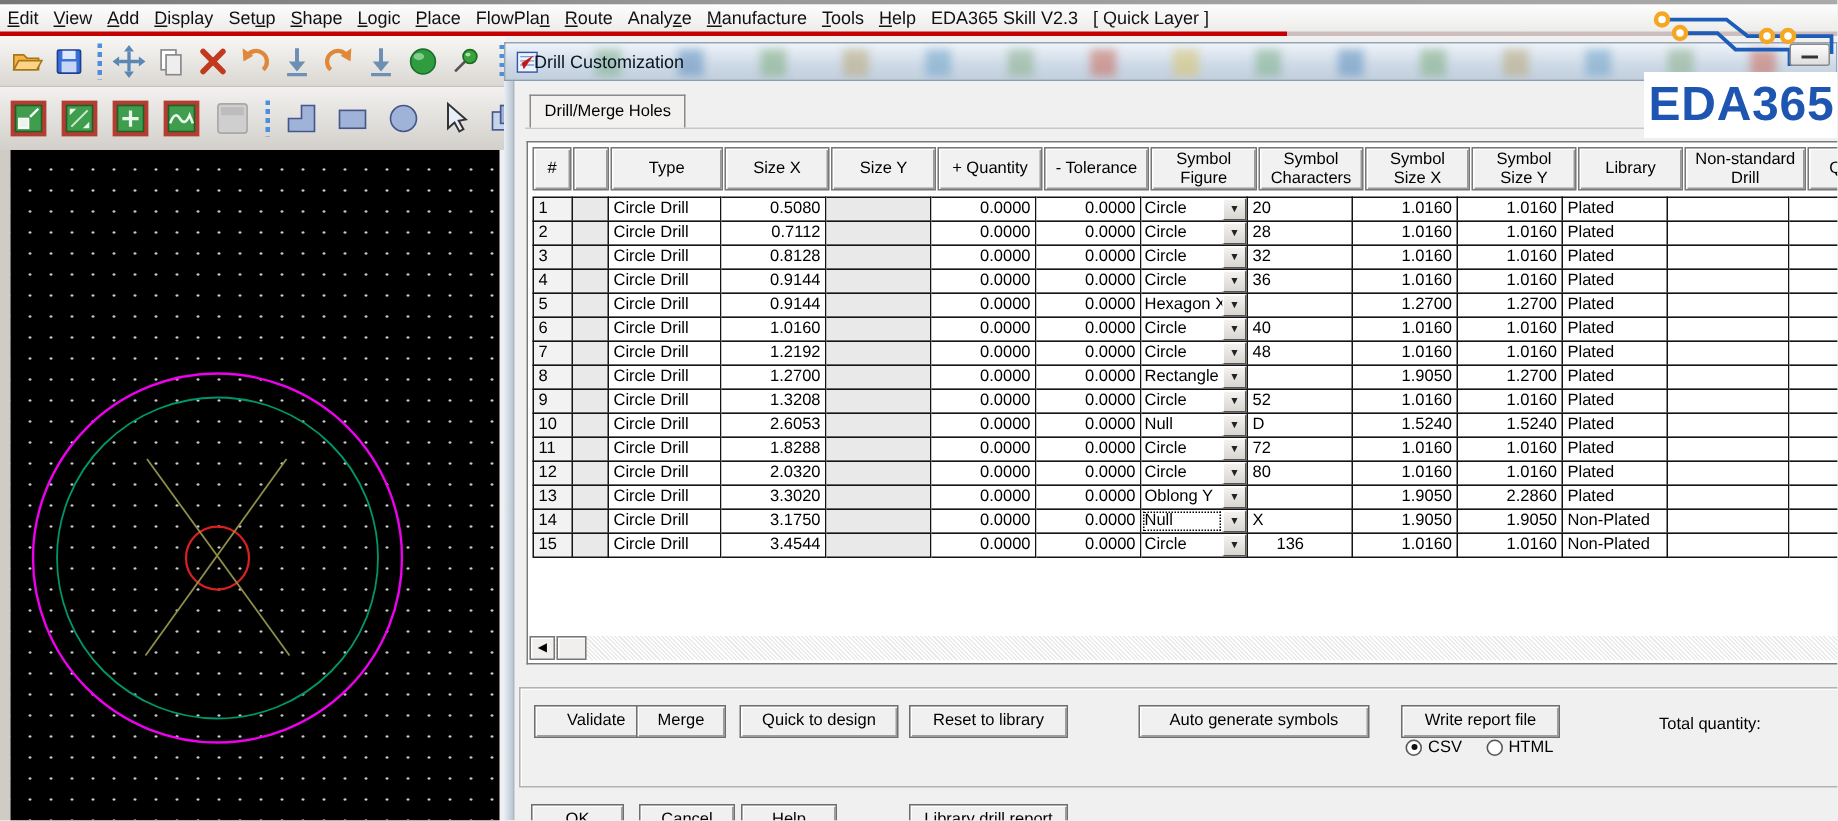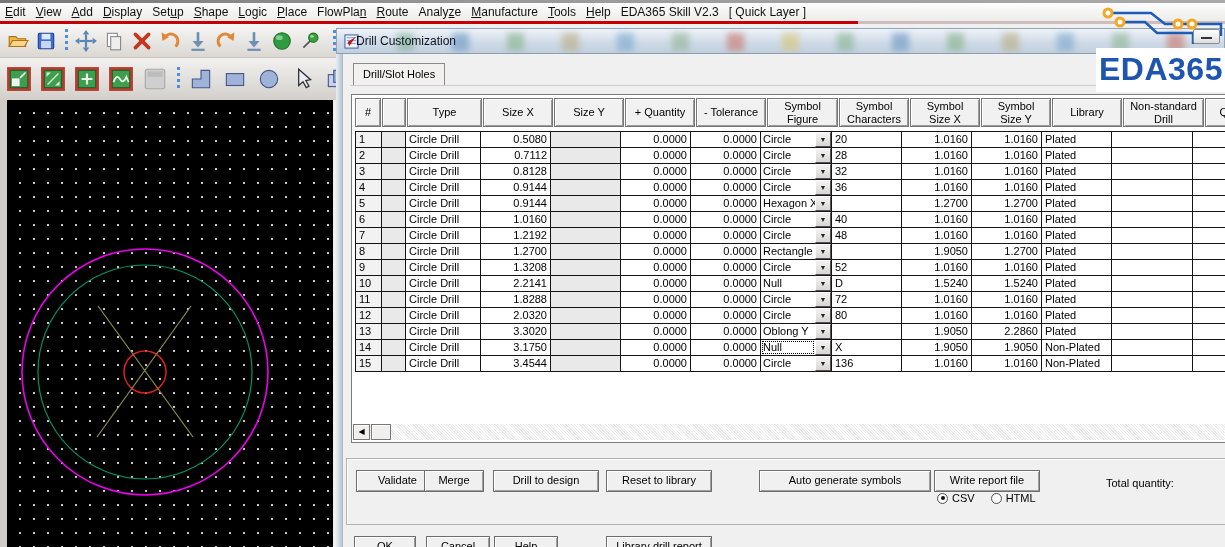--- a/index.html
+++ b/index.html
@@ -305,21 +305,21 @@
       <svg viewBox="0 0 16 16">
           <rect x="1" y="1" width="14" height="14" fill="#eef3fa" stroke="#3355aa"></rect>
           <path d="M3 4 H13 M3 7 H13 M3 10 H13" stroke="#7b9cd0" stroke-width="1" fill="none"></path>
           <path d="M12.5 3 L5.5 13 L4 8.6 Z" fill="#c81414"></path>
         </svg>
     </span>
     <span class="dlg-title-text">Drill Customization</span>
   </div>
   <div class="dlg-left-glow"></div>
   <div class="dlg-body">
-    <div class="tab">Drill/Slot Holes</div>
+    <div class="tab">Drill/Merge Holes</div>
     <div class="tabline"></div>
 
     <div class="table-wrap">
       <div class="thead">
           <div class="hcell" style="width: 26px;">#</div>
           <div class="hcell" style="width: 24px;"></div>
           <div class="hcell" style="width: 75px;">Type</div>
           <div class="hcell" style="width: 70px;">Size X</div>
           <div class="hcell" style="width: 70px;">Size Y</div>
           <div class="hcell" style="width: 70px;">+ Quantity</div>
@@ -747,21 +747,21 @@
             <div class="cell rowhead" style="width: 26px;">
               <span class="txt">10</span>
             </div>
             <div class="cell disabled" style="width: 24px;">
               <span class="txt"></span>
             </div>
             <div class="cell" style="width: 75px;">
               <span class="txt">Circle Drill</span>
             </div>
             <div class="cell al-right" style="width: 70px;">
-              <span class="txt">2.2141</span>
+              <span class="txt">2.6053</span>
             </div>
             <div class="cell disabled al-right" style="width: 70px;">
               <span class="txt"></span>
             </div>
             <div class="cell al-right" style="width: 70px;">
               <span class="txt">0.0000</span>
             </div>
             <div class="cell al-right" style="width: 70px;">
               <span class="txt">0.0000</span>
             </div>
@@ -987,21 +987,21 @@
             <div class="cell al-right" style="width: 70px;">
               <span class="txt">0.0000</span>
             </div>
             <div class="cell al-right" style="width: 70px;">
               <span class="txt">0.0000</span>
             </div>
             <div class="cell" style="width: 71px;">
               <span class="ddlabel">Circle</span>
               <span class="ddbtn">▼</span>
             </div>
-            <div class="cell" style="width: 70px;">
+            <div class="cell" style="width: 70px; padding-left: 16px;">
               <span class="txt">136</span>
             </div>
             <div class="cell al-right" style="width: 70px;">
               <span class="txt">1.0160</span>
             </div>
             <div class="cell al-right" style="width: 70px;">
               <span class="txt">1.0160</span>
             </div>
             <div class="cell" style="width: 70px;">
               <span class="txt">Non-Plated</span>
@@ -1016,23 +1016,23 @@
         </div>
       <div class="hscroll">
         <div class="sb-btn">◀</div>
         <div class="sb-thumb"></div>
       </div>
     </div>
 
     <div class="group-frame"></div>
     <div class="btn" style="left:13px;top:416px;width:83px;">Validate</div>
     <div class="btn" style="left:81px;top:416px;width:60px;">Merge</div>
-    <div class="btn" style="left:150px;top:416px;width:106px;">Drill to design</div>
+    <div class="btn" style="left:150px;top:416px;width:106px;">Quick to design</div>
     <div class="btn" style="left:263px;top:416px;width:106px;">Reset to library</div>
-    <div class="btn" style="left:416px;top:416px;width:172px;text-align:center;">Auto generate symbols</div>
+    <div class="btn" style="left:416px;top:416px;width:154px;text-align:center;">Auto generate symbols</div>
     <div class="btn" style="left:591px;top:416px;width:106px;">Write report file</div>
 
     <div class="radio-row">
       <span class="rlabel">
         <span class="radio checked"></span>
         <span>CSV</span>
       </span>
       <span class="rlabel">
         <span class="radio"></span>
         <span>HTML</span>

